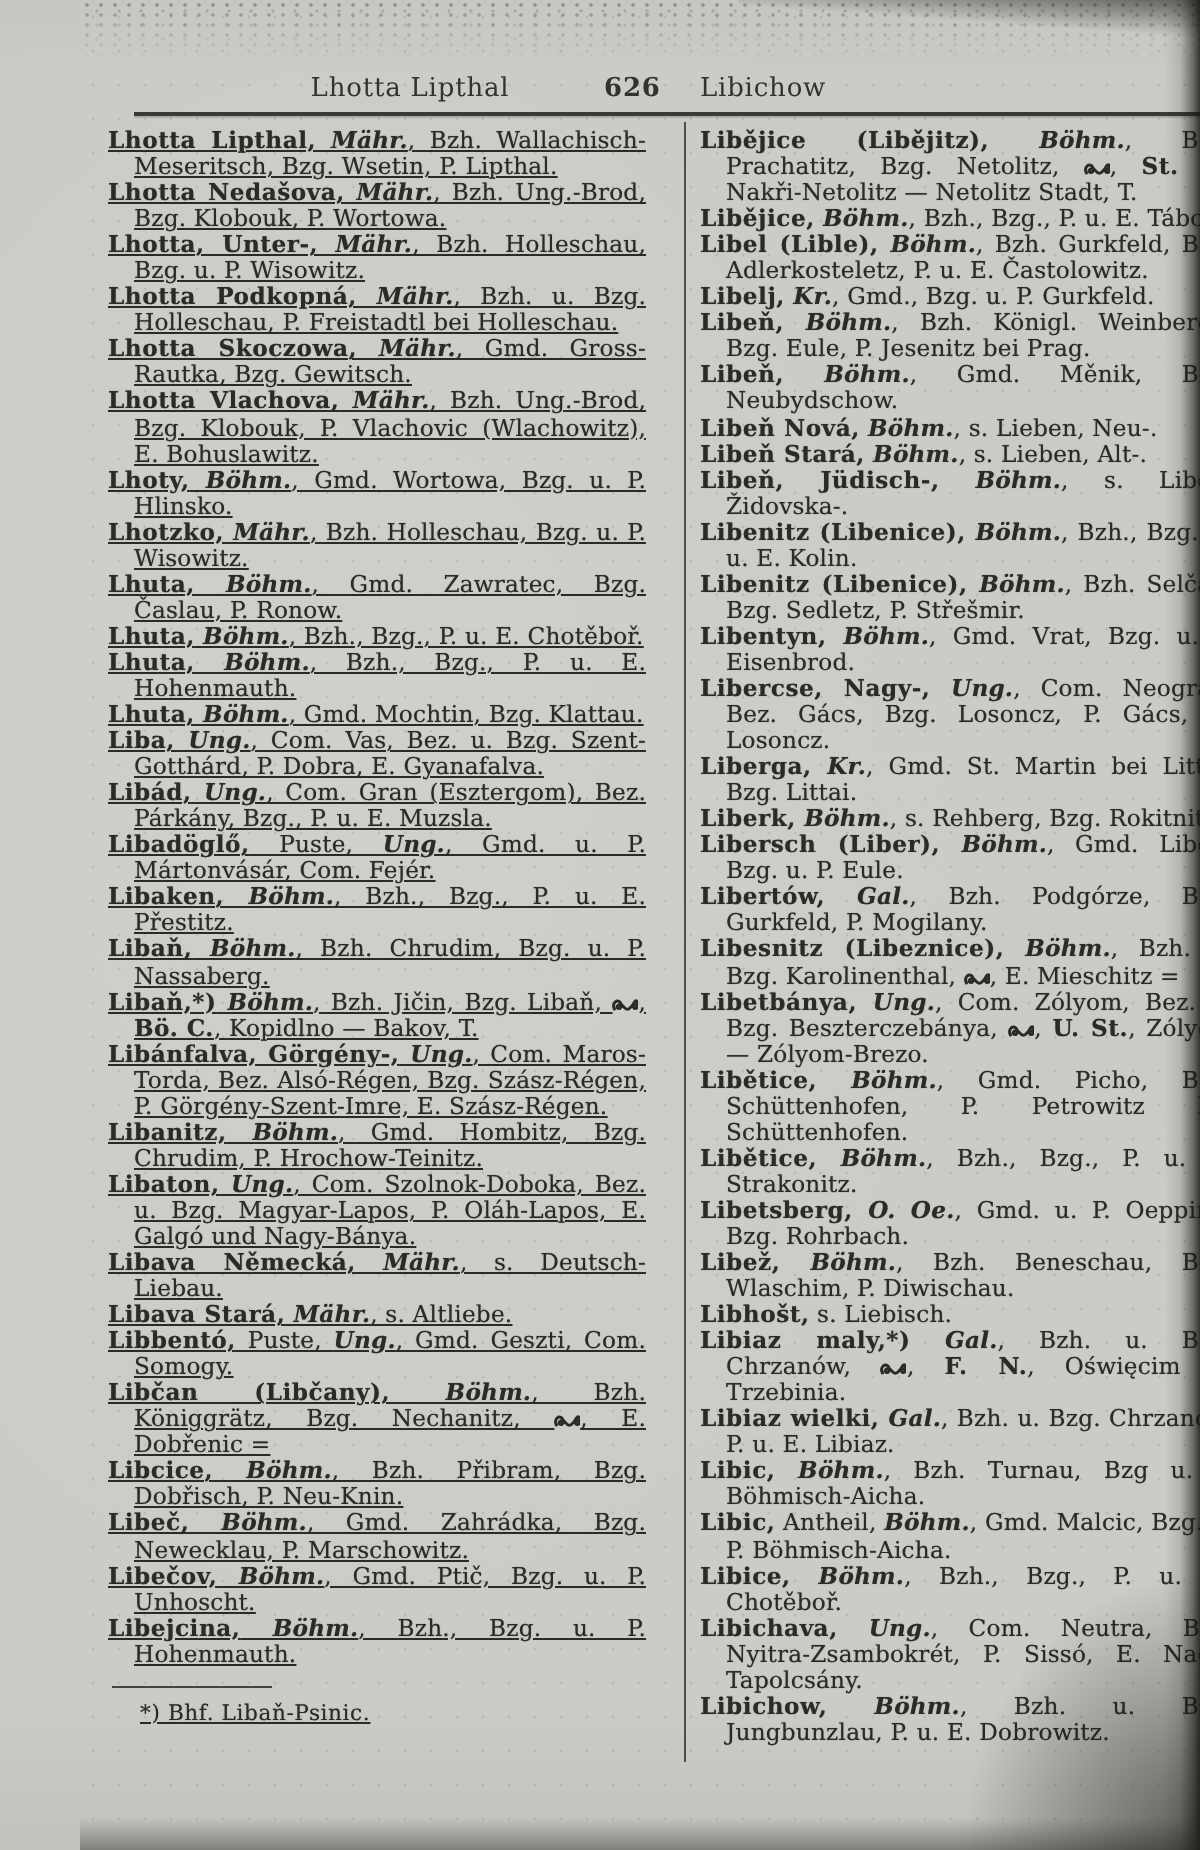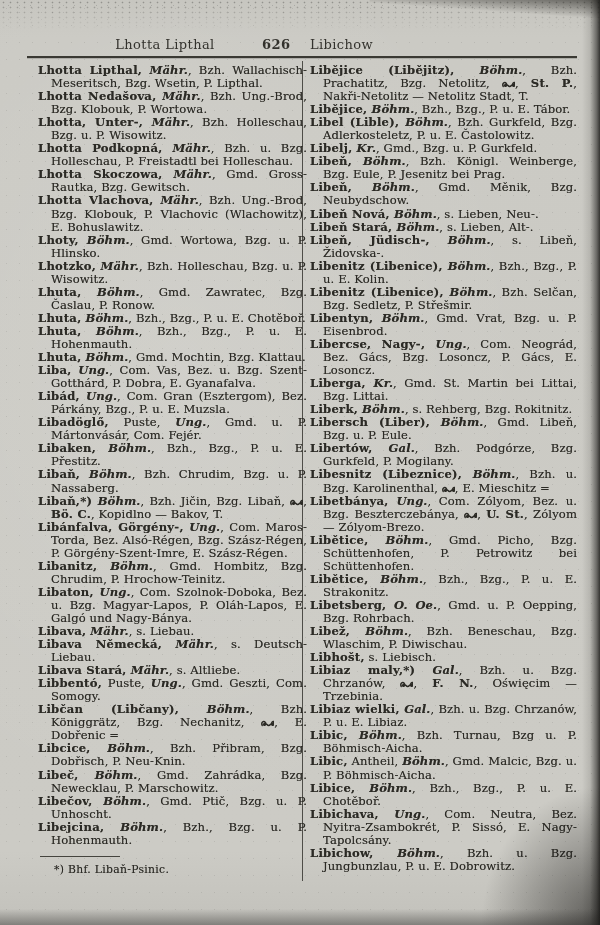--- a/index.html
+++ b/index.html
@@ -4,31 +4,31 @@
 <style>
   html,body{margin:0;padding:0;}
   body{
     width:600px;height:925px;position:relative;overflow:hidden;
     background:
       radial-gradient(ellipse at 30% 40%, rgba(255,255,255,.10), transparent 60%),
       linear-gradient(180deg,#c6c5bf 0,#cbcac4 4%,#cccbc5 92%,#c2c1bb 100%);
     font-family:"DejaVu Serif","Liberation Serif",serif;
     color:#2b2a25;
   }
-  .page{position:absolute;inset:0;}
+  .page{position:absolute;inset:0;margin-left:40px;}
   
   .running-head{position:absolute;top:37px;font-size:13px;letter-spacing:.4px;color:#33322d;}
   .rh-left{left:30px;width:270px;text-align:center;}
   .rh-num{left:262px;width:76px;text-align:left;font-weight:bold;}
   .rh-right{left:310px;width:266px;text-align:left;}
   .head-rule{position:absolute;left:27px;top:56px;width:550px;height:2px;background:#3a3933;box-shadow:0 1px 0 rgba(0,0,0,.15);}
   .divider{position:absolute;left:302px;top:61px;width:1px;height:820px;background:rgba(46,45,40,.8);}
   
   .col{position:absolute;top:64px;}
-  .col-left{left:38px;width:269px;}
+  .col-left{left:14px;width:269px;text-decoration:underline;}
   .col-right{left:310px;width:267px;}
   .entry{
     margin:0;font-size:11.6px;line-height:13.05px;text-align:justify;
     padding-left:13px;text-indent:-13px;letter-spacing:.1px;
     text-shadow:0 0 .5px rgba(43,42,37,.55);
   }
   .entry b{font-weight:bold;letter-spacing:.25px;}
   .entry i{font-style:italic;font-weight:bold;}
   .horn svg{vertical-align:-1px;}
   
@@ -85,21 +85,20 @@
         <p class="entry"><b>Libád,</b><i> Ung.</i><span>, Com. Gran (Esztergom), Bez. Párkány, Bzg., P. u. E. Muzsla.</span></p>
         <p class="entry"><b>Libadöglő,</b><span> Puste, </span><i>Ung.</i><span>, Gmd. u. P. Mártonvásár, Com. Fejér.</span></p>
         <p class="entry"><b>Libaken,</b><i> Böhm.</i><span>, Bzh., Bzg., P. u. E. Přestitz.</span></p>
         <p class="entry"><b>Libaň,</b><i> Böhm.</i><span>, Bzh. Chrudim, Bzg. u. P. Nassaberg.</span></p>
         <p class="entry"><b>Libaň,*)</b><i> Böhm.</i><span>, Bzh. Jičin, Bzg. Libaň, </span><span class="horn"><svg width="13" height="9" viewBox="0 0 13 9">
               <path d="M1.2 7.5 C-0.2 4.5 2.6 2.2 4.1 4.2 C5.3 5.9 4.4 7.6 3.1 7.2 C2.1 6.9 2.6 5.2 4.3 5.4 C6 5.6 6 7.6 7.7 7.6 C9.4 7.6 9.3 5.6 11 5.4 C12.6 5.2 13 6.9 12 7.2 C10.8 7.6 9.9 5.9 11.1 4.2 C12.1 2.8 13.2 3.4 12.6 5.2" fill="none" stroke="#2b2a25" stroke-width="1.5" stroke-linecap="round"></path>
             </svg></span><span>, </span><b>Bö. C.</b><span>, Kopidlno — Bakov, T.</span></p>
         <p class="entry"><b>Libánfalva, Görgény-,</b><i> Ung.</i><span>, Com. Maros-Torda, Bez. Alsó-Régen, Bzg. Szász-Régen, P. Görgény-Szent-Imre, E. Szász-Régen.</span></p>
         <p class="entry"><b>Libanitz,</b><i> Böhm.</i><span>, Gmd. Hombitz, Bzg. Chrudim, P. Hrochow-Teinitz.</span></p>
         <p class="entry"><b>Libaton,</b><i> Ung.</i><span>, Com. Szolnok-Doboka, Bez. u. Bzg. Magyar-Lapos, P. Oláh-Lapos, E. Galgó und Nagy-Bánya.</span></p>
-        <p class="entry"><b>Libava,</b><i> Mähr.</i><span>, s. Liebau.</span></p>
         <p class="entry"><b>Libava Německá,</b><i> Mähr.</i><span>, s. Deutsch-Liebau.</span></p>
         <p class="entry"><b>Libava Stará,</b><i> Mähr.</i><span>, s. Altliebe.</span></p>
         <p class="entry"><b>Libbentó,</b><span> Puste, </span><i>Ung.</i><span>, Gmd. Geszti, Com. Somogy.</span></p>
         <p class="entry"><b>Libčan (Libčany),</b><i> Böhm.</i><span>, Bzh. Königgrätz, Bzg. Nechanitz, </span><span class="horn"><svg width="13" height="9" viewBox="0 0 13 9">
               <path d="M1.2 7.5 C-0.2 4.5 2.6 2.2 4.1 4.2 C5.3 5.9 4.4 7.6 3.1 7.2 C2.1 6.9 2.6 5.2 4.3 5.4 C6 5.6 6 7.6 7.7 7.6 C9.4 7.6 9.3 5.6 11 5.4 C12.6 5.2 13 6.9 12 7.2 C10.8 7.6 9.9 5.9 11.1 4.2 C12.1 2.8 13.2 3.4 12.6 5.2" fill="none" stroke="#2b2a25" stroke-width="1.5" stroke-linecap="round"></path>
             </svg></span><span>, E. Dobřenic =</span></p>
         <p class="entry"><b>Libcice,</b><i> Böhm.</i><span>, Bzh. Přibram, Bzg. Dobřisch, P. Neu-Knin.</span></p>
         <p class="entry"><b>Libeč,</b><i> Böhm.</i><span>, Gmd. Zahrádka, Bzg. Newecklau, P. Marschowitz.</span></p>
         <p class="entry"><b>Libečov,</b><i> Böhm.</i><span>, Gmd. Ptič, Bzg. u. P. Unhoscht.</span></p>
         <p class="entry"><b>Libejcina,</b><i> Böhm.</i><span>, Bzh., Bzg. u. P. Hohenmauth.</span></p>

